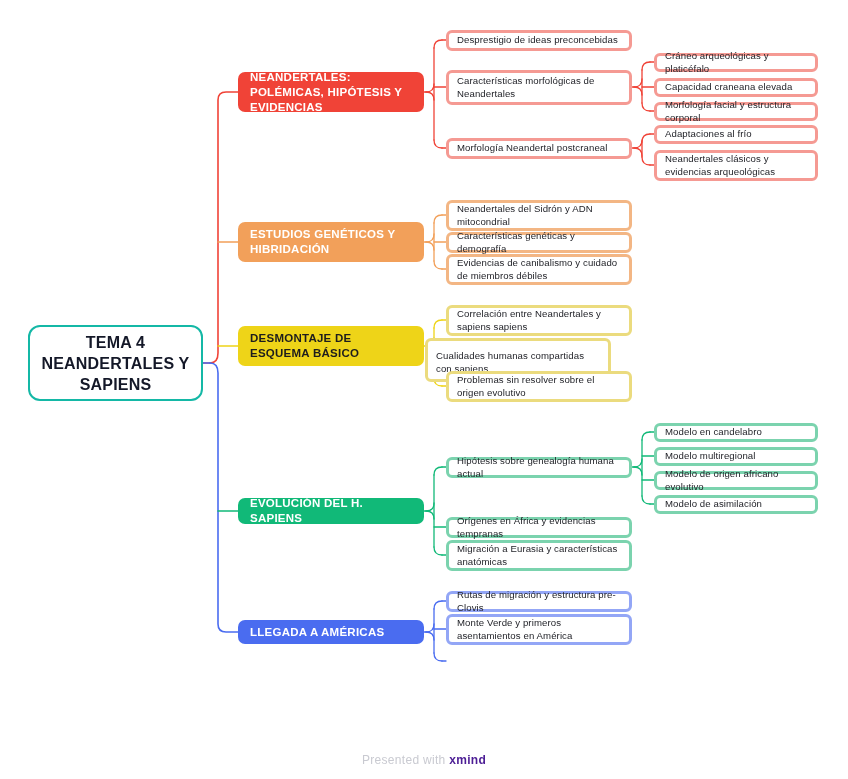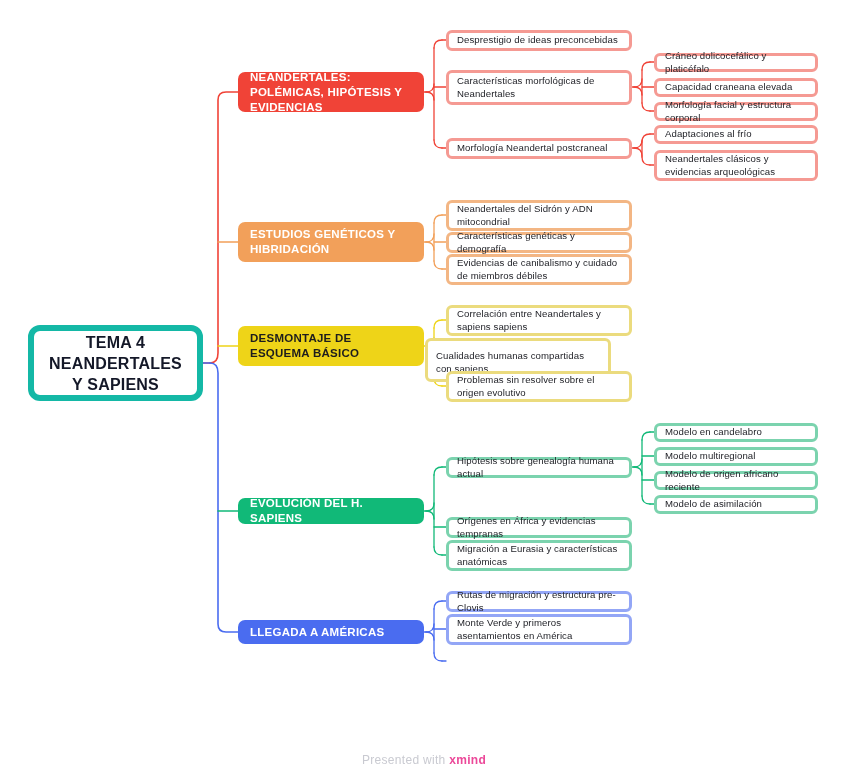--- a/index.html
+++ b/index.html
@@ -25,21 +25,21 @@
     top: 0;
     width: 848px;
     height: 779px;
     pointer-events: none;
   }
 
   
   .root-node {
     position: absolute;
     box-sizing: border-box;
-    border: 6px solid #14b8a6;
+    border: 2px solid #14b8a6;
     border-radius: 12px;
     background: #ffffff;
     display: flex;
     align-items: center;
     justify-content: center;
     text-align: center;
     color: #141828;
     font-weight: bold;
     font-size: 16px;
     line-height: 21px;
@@ -87,21 +87,21 @@
     left: 0;
     right: 0;
     bottom: 12px;
     text-align: center;
     color: #c9cad1;
     font-size: 12px;
     letter-spacing: 0.3px;
   }
   .footer .brand {
     font-weight: bold;
-    color: #ec4899;
+    color: #4c1d95;
   }
 </style>
 </head>
 <body>
 
 <div id="canvas">
 
   <svg id="wires" viewBox="0 0 848 779">
       <path d="M 203 363 H 210" fill="none" stroke="#f04337" stroke-width="1.6" stroke-linecap="round" stroke-linejoin="round"></path>
       <path d="M 210 363 Q 218 363 218 353 V 100 Q 218 92 226 92 H 238" fill="none" stroke="#f04337" stroke-width="1.6" stroke-linecap="round" stroke-linejoin="round"></path>
@@ -194,21 +194,21 @@
 
   <div class="leaf-node" style="left:446px; top:30px; width:186px; height:21px; border-color:#f59a93;">
     <span>Desprestigio de ideas preconcebidas</span>
   </div>
 
   <div class="leaf-node" style="left:446px; top:70px; width:186px; height:35px; border-color:#f59a93;">
     <span>Características morfológicas de Neandertales</span>
   </div>
 
   <div class="leaf-node" style="left:654px; top:53px; width:164px; height:19px; border-color:#f59a93;">
-    <span>Cráneo dolicocefálico y platicéfalo</span>
+    <span>Cráneo arqueológicas y platicéfalo</span>
   </div>
   <div class="leaf-node" style="left:654px; top:78px; width:164px; height:19px; border-color:#f59a93;">
     <span>Capacidad craneana elevada</span>
   </div>
   <div class="leaf-node" style="left:654px; top:102px; width:164px; height:19px; border-color:#f59a93;">
     <span>Morfología facial y estructura corporal</span>
   </div>
 
   <div class="leaf-node" style="left:446px; top:138px; width:186px; height:21px; border-color:#f59a93;">
     <span>Morfología Neandertal postcraneal</span>
@@ -257,21 +257,21 @@
     <span>Hipótesis sobre genealogía humana actual</span>
   </div>
 
   <div class="leaf-node" style="left:654px; top:423px; width:164px; height:19px; border-color:#7bd3ae;">
     <span>Modelo en candelabro</span>
   </div>
   <div class="leaf-node" style="left:654px; top:447px; width:164px; height:19px; border-color:#7bd3ae;">
     <span>Modelo multiregional</span>
   </div>
   <div class="leaf-node" style="left:654px; top:471px; width:164px; height:19px; border-color:#7bd3ae;">
-    <span>Modelo de origen africano reciente</span>
+    <span>Modelo de origen africano evolutivo</span>
   </div>
   <div class="leaf-node" style="left:654px; top:495px; width:164px; height:19px; border-color:#7bd3ae;">
     <span>Modelo de asimilación</span>
   </div>
 
   <div class="leaf-node" style="left:446px; top:517px; width:186px; height:21px; border-color:#7bd3ae;">
     <span>Orígenes en África y evidencias tempranas</span>
   </div>
   <div class="leaf-node" style="left:446px; top:540px; width:186px; height:31px; border-color:#7bd3ae;">
     <span>Migración a Eurasia y características anatómicas</span>

